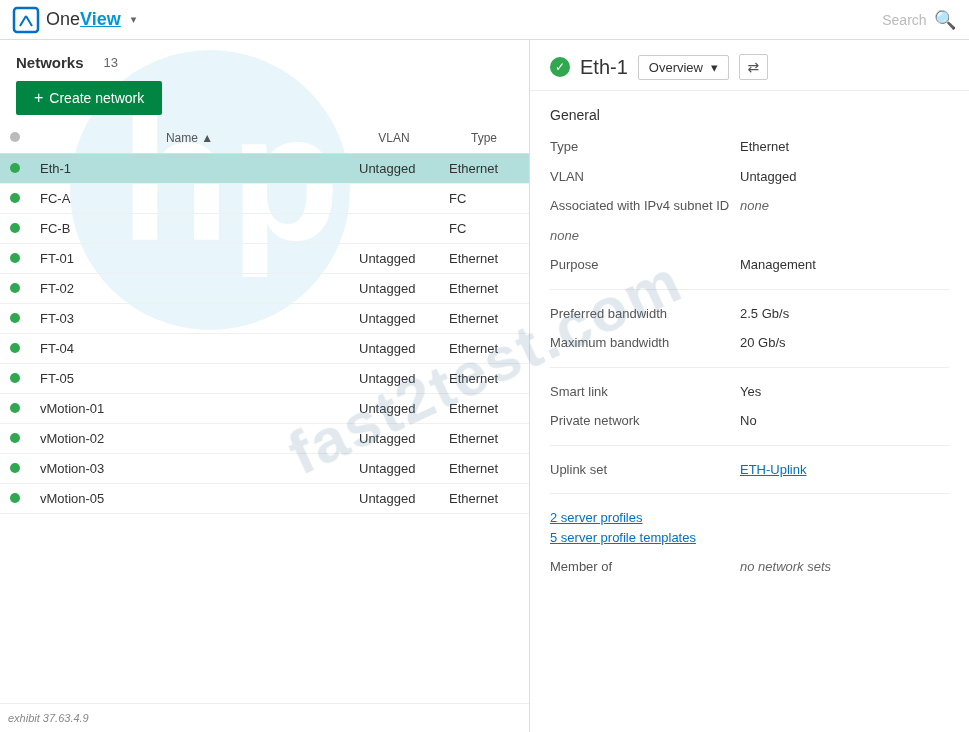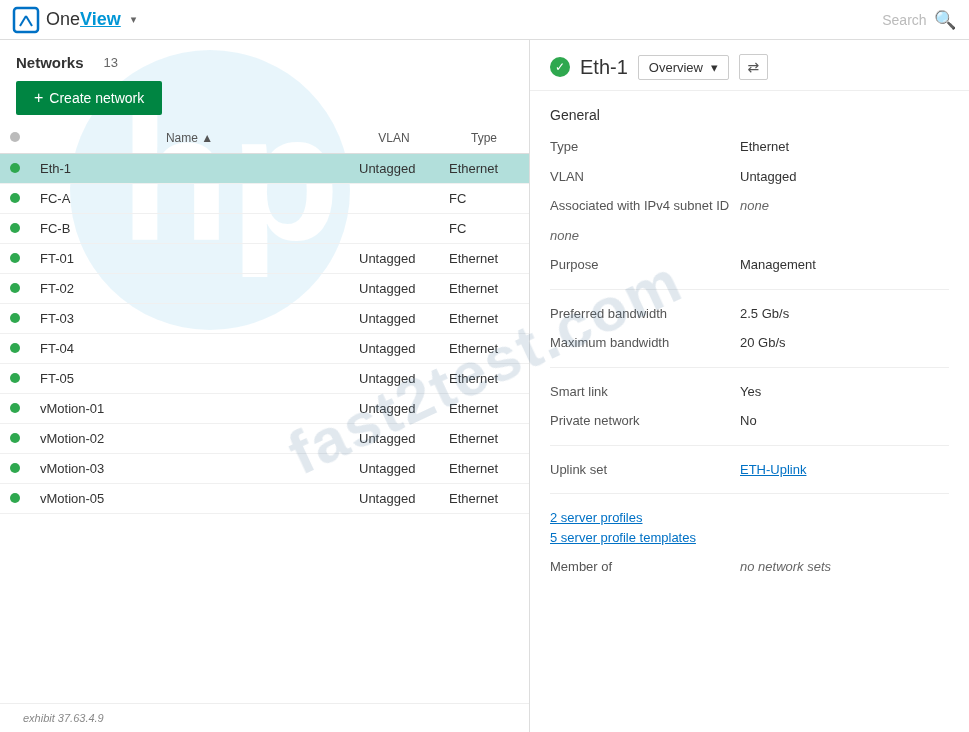--- a/index.html
+++ b/index.html
@@ -47,21 +47,21 @@
     tbody tr.selected { background: #b2dfdb; }
     tbody td { padding: 7px 10px; font-size: 13px; }
     .status-dot { width: 10px; height: 10px; border-radius: 50%; display: inline-block; }
     .dot-green { background: #2fa84f; }
     .dot-gray { background: #bbb; }
     .col-status { width: 28px; text-align: center; }
     .col-name { min-width: 120px; }
     .col-vlan { width: 90px; }
     .col-type { width: 90px; }
 
-    .panel-footer { padding: 8px 23px; color: #888; font-size: 11px; font-style: italic; border-top: 1px solid #eee; }
+    .panel-footer { padding: 8px 8px; color: #888; font-size: 11px; font-style: italic; border-top: 1px solid #eee; }
 
     
     .right-panel { flex: 1; display: flex; flex-direction: column; overflow-y: auto; }
 
     .detail-header { display: flex; align-items: center; gap: 10px; padding: 14px 20px 10px; border-bottom: 1px solid #eee; }
     .detail-status { width: 20px; height: 20px; background: #2fa84f; border-radius: 50%; display: flex; align-items: center; justify-content: center; }
     .detail-status-check { color: #fff; font-size: 12px; }
     .detail-title { font-size: 20px; font-weight: 400; color: #333; }
     .detail-view-btn {
       display: flex; align-items: center; gap: 8px; border: 1px solid #ccc;

